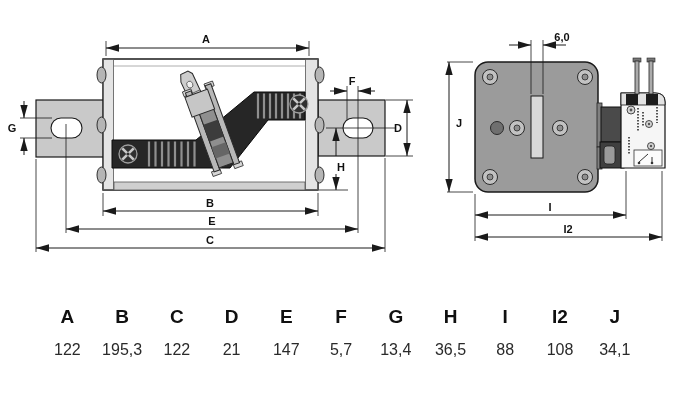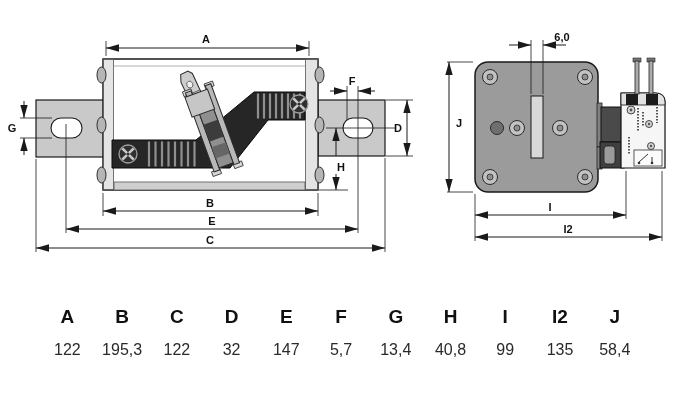--- a/index.html
+++ b/index.html
@@ -246,45 +246,45 @@
     <div class="col">
       <div class="hdr">B</div>
       <div class="val">195,3</div>
     </div>
     <div class="col">
       <div class="hdr">C</div>
       <div class="val">122</div>
     </div>
     <div class="col">
       <div class="hdr">D</div>
-      <div class="val">32</div>
+      <div class="val">21</div>
     </div>
     <div class="col">
       <div class="hdr">E</div>
       <div class="val">147</div>
     </div>
     <div class="col">
       <div class="hdr">F</div>
       <div class="val">5,7</div>
     </div>
     <div class="col">
       <div class="hdr">G</div>
       <div class="val">13,4</div>
     </div>
     <div class="col">
       <div class="hdr">H</div>
-      <div class="val">40,8</div>
+      <div class="val">36,5</div>
     </div>
     <div class="col">
       <div class="hdr">I</div>
-      <div class="val">99</div>
+      <div class="val">88</div>
     </div>
     <div class="col">
       <div class="hdr">I2</div>
-      <div class="val">135</div>
+      <div class="val">108</div>
     </div>
     <div class="col">
       <div class="hdr">J</div>
-      <div class="val">58,4</div>
+      <div class="val">34,1</div>
     </div>
   </div>
 
 </div>
 
 </body></html>

